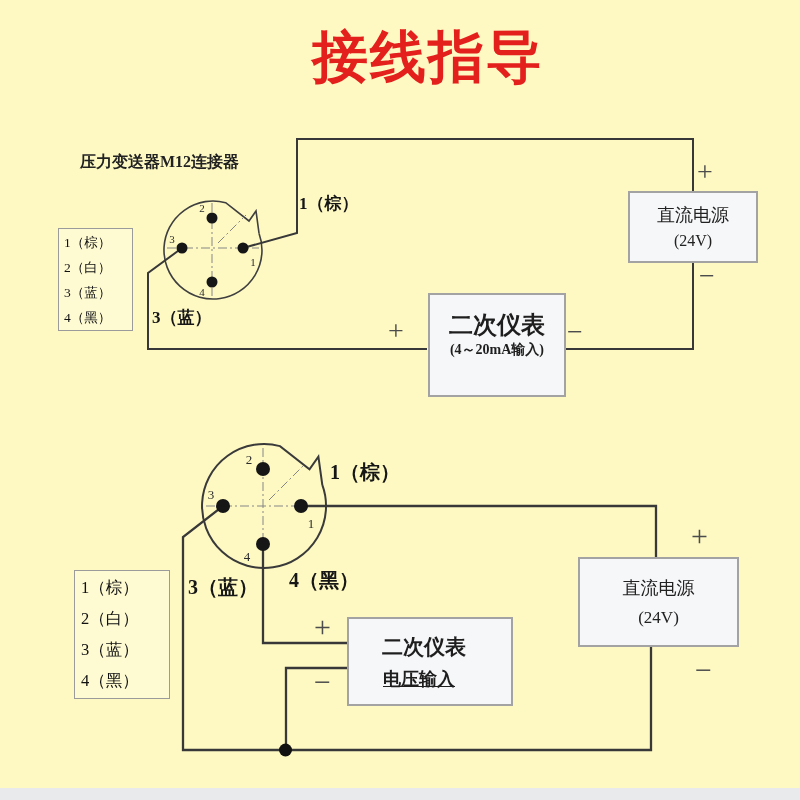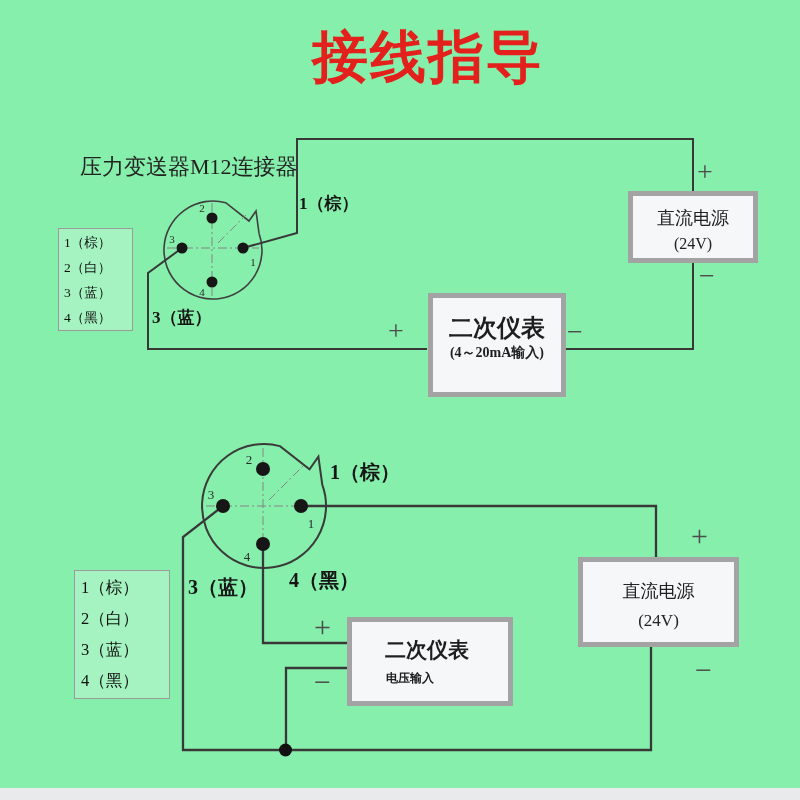--- a/index.html
+++ b/index.html
@@ -1,37 +1,37 @@
 <!DOCTYPE html>
 <html><head>
 <meta charset="utf-8">
 <style>
   html,body{margin:0;padding:0;}
   #canvas{
     position:relative;width:800px;height:800px;overflow:hidden;
-    background:#86efac;
+    background:#fef9c3;
     font-family:"Liberation Serif", serif;
     color:#1e1e1e;
   }
   .abs{position:absolute;}
   #title{
     font-family:"Liberation Sans", sans-serif;
     font-weight:900;font-size:56px;letter-spacing:2px;
     text-align:center;white-space:nowrap;
   }
   .subtitle{
-    font-size:22px;font-weight:normal;white-space:nowrap;color:#222;text-align:right;
+    font-size:16px;font-weight:bold;white-space:nowrap;color:#222;text-align:right;
   }
   .legend-box{
     border:1px solid #9b9b9b;background:rgba(255,255,255,.25);
     color:#111;white-space:nowrap;
   }
   .legend-box .row{display:block;}
   .comp-box{
-    border:5px solid #a3a3a3;background:#f6f7f9;
+    border:2px solid #a3a3a3;background:#f6f7f9;
     text-align:center;box-sizing:border-box;
   }
   .comp-line1{font-size:18px;color:#222;white-space:nowrap;}
   .comp-line2{font-size:16px;color:#222;white-space:nowrap;font-family:Liberation Serif, serif;}
   .wire-label{font-weight:bold;color:#161616;white-space:nowrap;}
   .sign{
     font-family:"Liberation Serif", serif;color:#4c4c4c;
     white-space:nowrap;line-height:1;
   }
   .sans-bold{font-family:"Liberation Sans", sans-serif;font-weight:bold;}
@@ -132,21 +132,21 @@
   <div class="abs wire-label" style="left:188px;top:574px;font-size:20px;">3（蓝）</div>
   <div class="abs wire-label" style="left:289px;top:567px;font-size:20px;">4（黑）</div>
 
   <div class="abs comp-box" style="left:578px;top:557px;width:161px;height:90px;padding-top:14px;">
     <div class="comp-line1" style="line-height:30px;">直流电源</div>
     <div class="comp-line2" style="line-height:30px;font-size:17px;">(24V)</div>
   </div>
 
   <div class="abs comp-box" style="left:347px;top:617px;width:166px;height:89px;text-align:left;">
     <div class="sans-bold" style="font-size:21px;margin:14px 0 0 33px;white-space:nowrap;">二次仪表</div>
-    <div class="sans-bold" style="font-size:12px;margin:6px 0 0 34px;white-space:nowrap;">电压输入</div>
+    <div class="sans-bold" style="font-size:18px;margin:6px 0 0 34px;white-space:nowrap;text-decoration:underline;">电压输入</div>
   </div>
 
   <div class="abs sign" style="left:314px;top:612px;font-size:30px;">+</div>
   <div class="abs sign" style="left:314px;top:667px;font-size:30px;">−</div>
   <div class="abs sign" style="left:691px;top:521px;font-size:30px;">+</div>
   <div class="abs sign" style="left:695px;top:655px;font-size:30px;">−</div>
 
   <div id="bottom-strip" class="abs" style="left:0;top:788px;width:800px;height:12px;"></div>
 
 </div>

